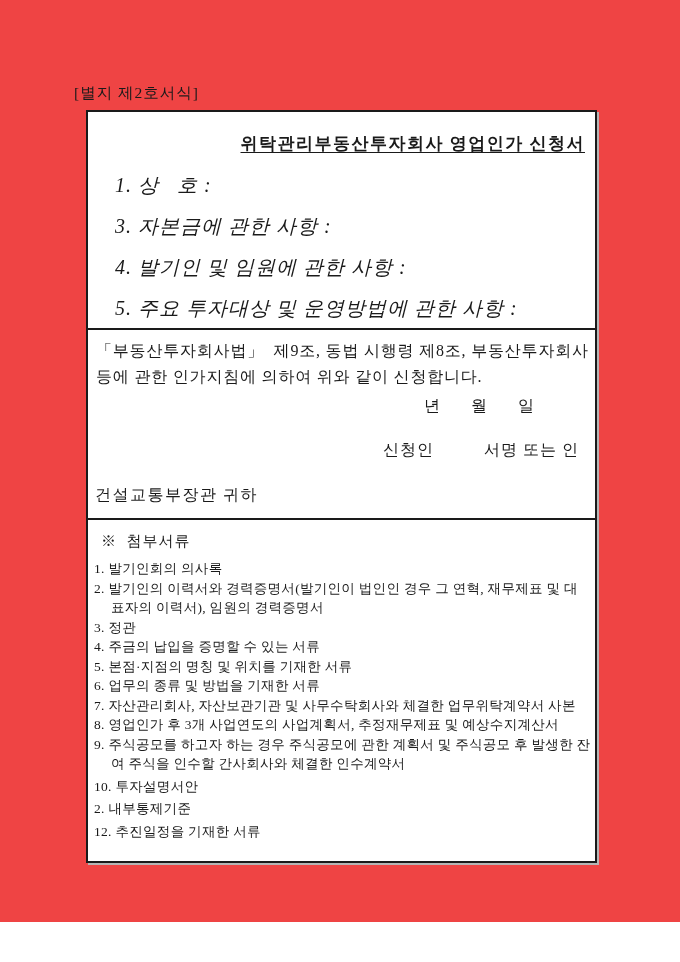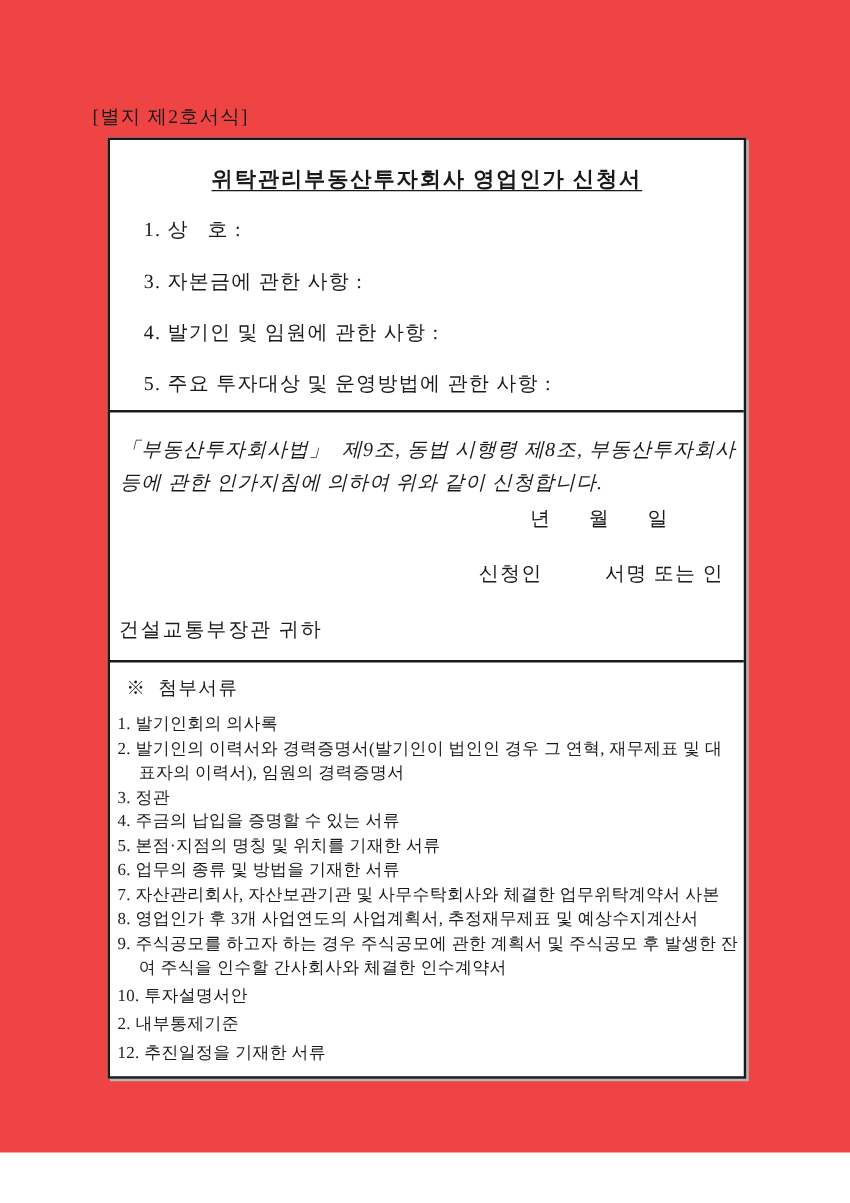--- a/index.html
+++ b/index.html
@@ -31,51 +31,51 @@
     left: 86px;
     top: 110px;
     width: 511px;
     height: 753px;
     border: 2px solid #1a1a1a;
     box-shadow: 2px 2px 0 #b5b5b5;
     background: #ffffff;
   }
   .title {
     margin: 22px 10px 0 10px;
-    text-align: center;
+    text-align: right;
     font-weight: bold;
     font-size: 17px;
     letter-spacing: 1.5px;
     line-height: 20px;
     text-decoration: underline;
     text-underline-offset: 3px;
     white-space: pre-wrap;
   }
   .fields { margin: 22px 0 0 27px; }
   .field {
     margin: 0 0 23px 0;
-    font-size: 16px;
+    font-size: 20px;
     line-height: 18px;
     letter-spacing: 1px;
     white-space: pre-wrap;
+    font-style: italic;
   }
   .field:last-child { margin-bottom: 11px; }
   .divider {
     border: none;
     border-top: 2px solid #1a1a1a;
     margin: 0;
   }
   .divider.second { margin-top: 13px; }
   .declaration {
-    margin: 18px 6px 0 8px;
+    margin: 8px 6px 0 8px;
     font-size: 16px;
     line-height: 25.5px;
     letter-spacing: 0.8px;
     white-space: pre-wrap;
-    font-style: italic;
   }
   .date-line {
     margin: 8px 0 0 0;
     padding-right: 60px;
     text-align: right;
     font-size: 16px;
     line-height: 18px;
     letter-spacing: 1px;
     white-space: pre-wrap;
   }

